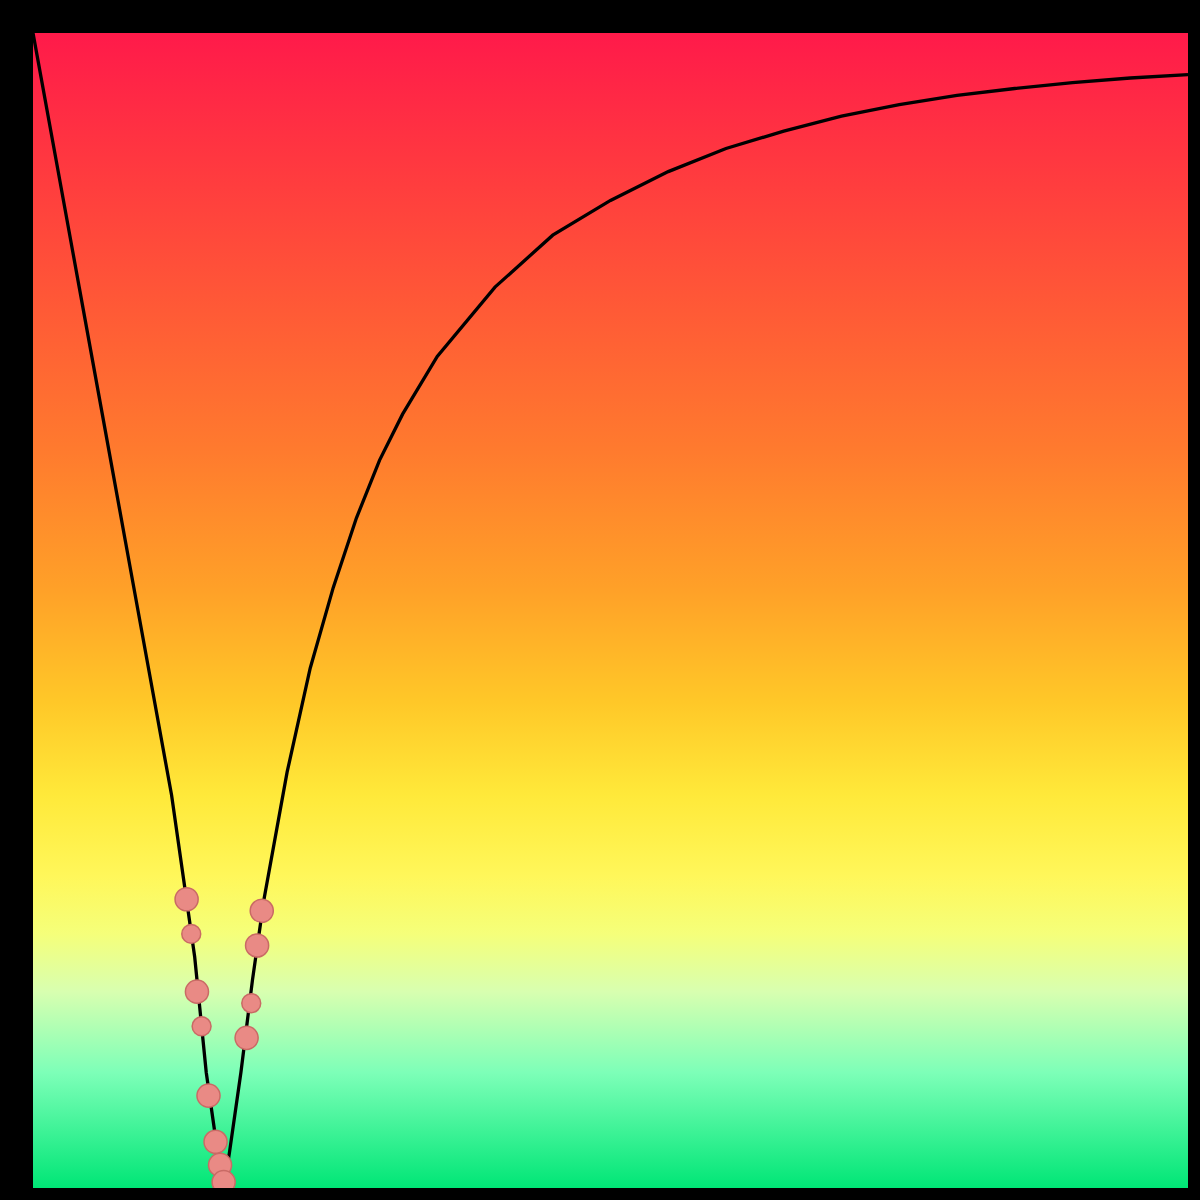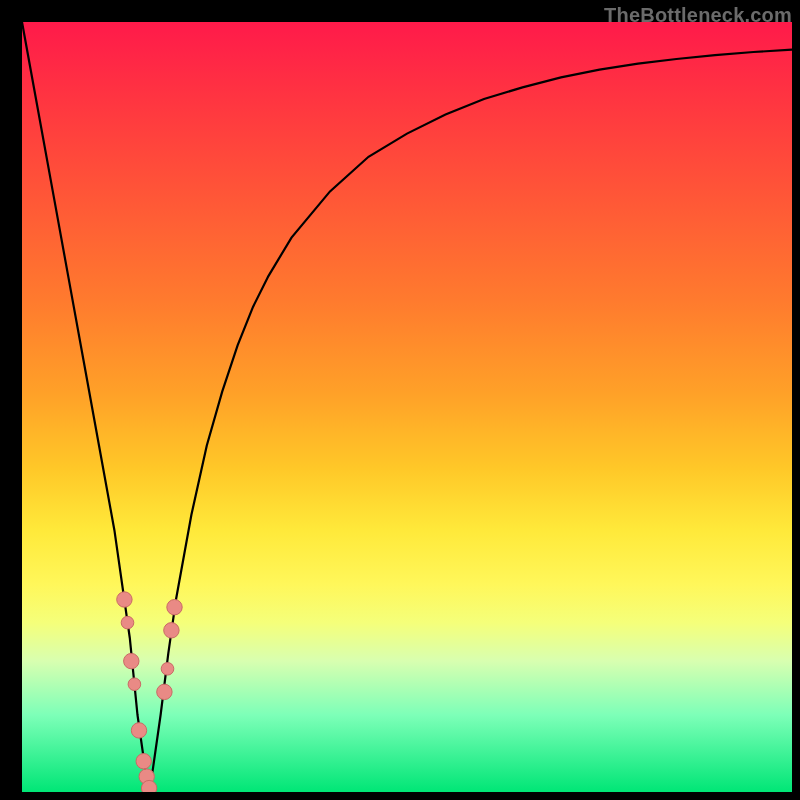--- a/index.html
+++ b/index.html
@@ -66,14 +66,13 @@
           <circle cx="121.7" cy="739.2" r="7.7" fill="#e98a85" stroke="#c96a65" stroke-width="1"></circle>
           <circle cx="124.7" cy="754.6" r="7.7" fill="#e98a85" stroke="#c96a65" stroke-width="1"></circle>
           <circle cx="127.1" cy="766.1" r="7.7" fill="#e98a85" stroke="#c96a65" stroke-width="1"></circle>
           <circle cx="142.4" cy="669.9" r="7.7" fill="#e98a85" stroke="#c96a65" stroke-width="1"></circle>
           <circle cx="145.5" cy="646.8" r="6.3" fill="#e98a85" stroke="#c96a65" stroke-width="1"></circle>
           <circle cx="149.4" cy="608.3" r="7.7" fill="#e98a85" stroke="#c96a65" stroke-width="1"></circle>
           <circle cx="152.5" cy="585.2" r="7.7" fill="#e98a85" stroke="#c96a65" stroke-width="1"></circle>
         </g>
     </svg>
   </div>
-  <div class="watermark">TheBottleneck.com</div>
 </div>
 
 </body></html>

